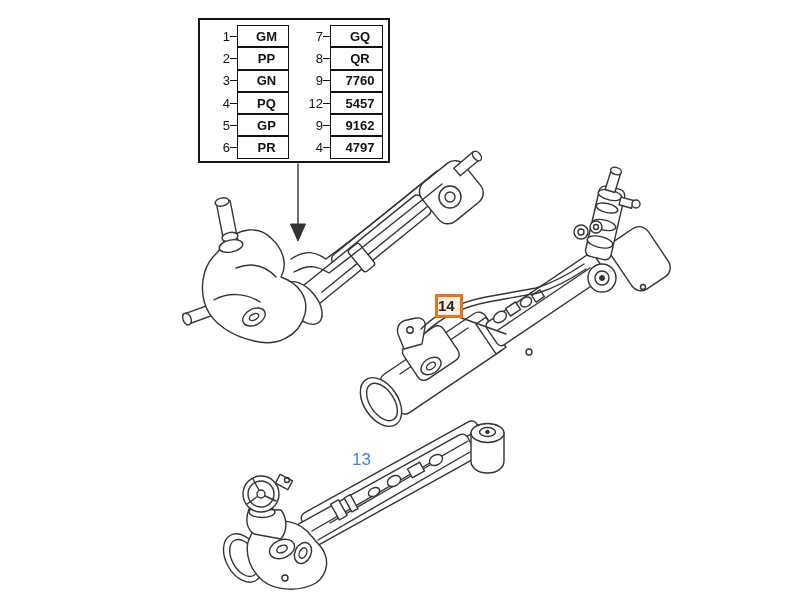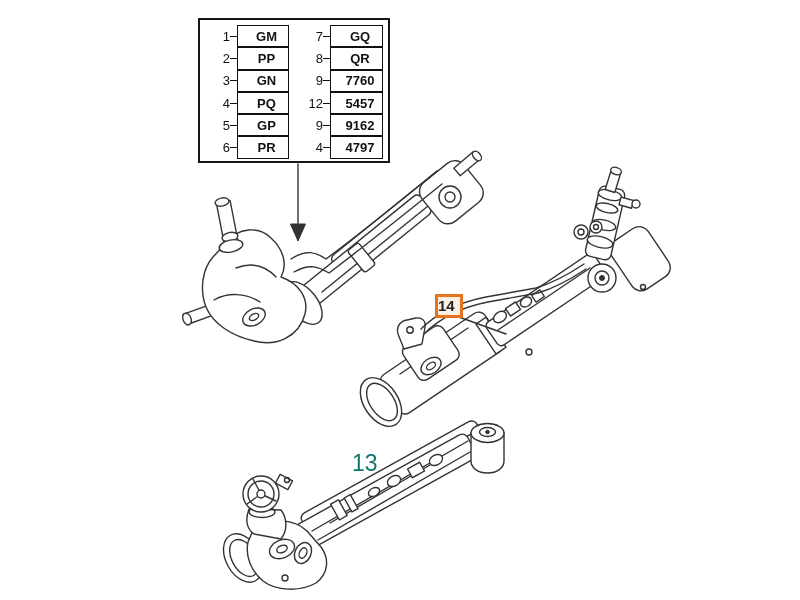--- a/index.html
+++ b/index.html
@@ -15,21 +15,21 @@
   .lcol.right{left:97px;}
   .lrow{display:flex;align-items:center;height:22.3px;}
   .lnum{width:26px;text-align:right;font-size:13px;color:#111;}
   .ltick{width:7px;height:0;border-top:1.5px solid #111;}
   .lcell{width:52px;height:22.3px;border:1.6px solid #111;box-sizing:border-box;
          display:flex;align-items:center;justify-content:center;
          font-size:13px;font-weight:700;color:#111;background:#fff;padding-left:7px;}
   .lcol.right .lcell{width:53px;}
 
   
-  .part13{position:absolute;left:352px;top:450px;font-size:23px;color:#0f766e;}
+  .part13{position:absolute;left:352px;top:450px;font-size:17px;color:#3b82f6;}
   .part14{position:absolute;left:435px;top:294px;width:28px;height:24px;
           border:3px solid #e8731d;background:#fcf1e4;box-sizing:border-box;
           font-size:15px;font-weight:700;line-height:18px;color:#222;
           cursor:pointer;}
 
   
   .art-shape{fill:#fff;stroke:#333;stroke-width:1.4;stroke-linejoin:round;stroke-linecap:round;}
   .ln{fill:none;stroke:#333;stroke-width:1.4;stroke-linejoin:round;stroke-linecap:round;}
   .dk{fill:#333;stroke:#333;}
 </style>

